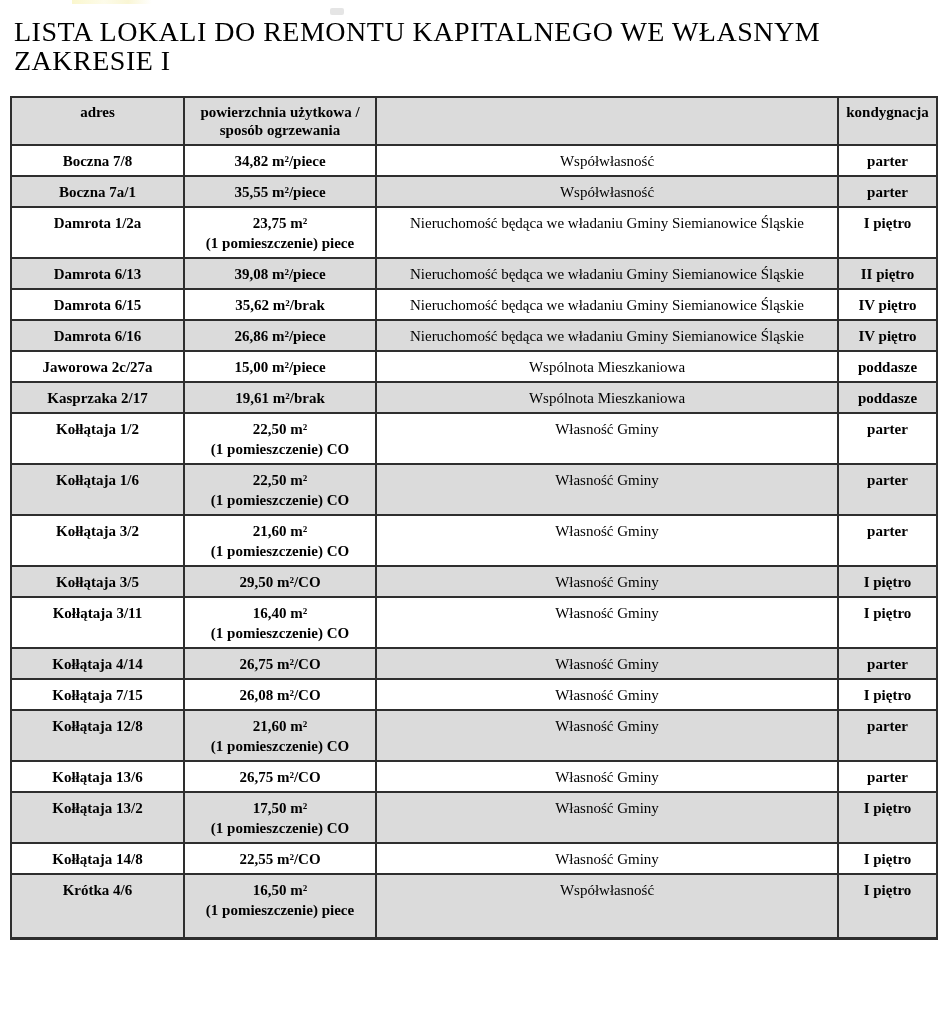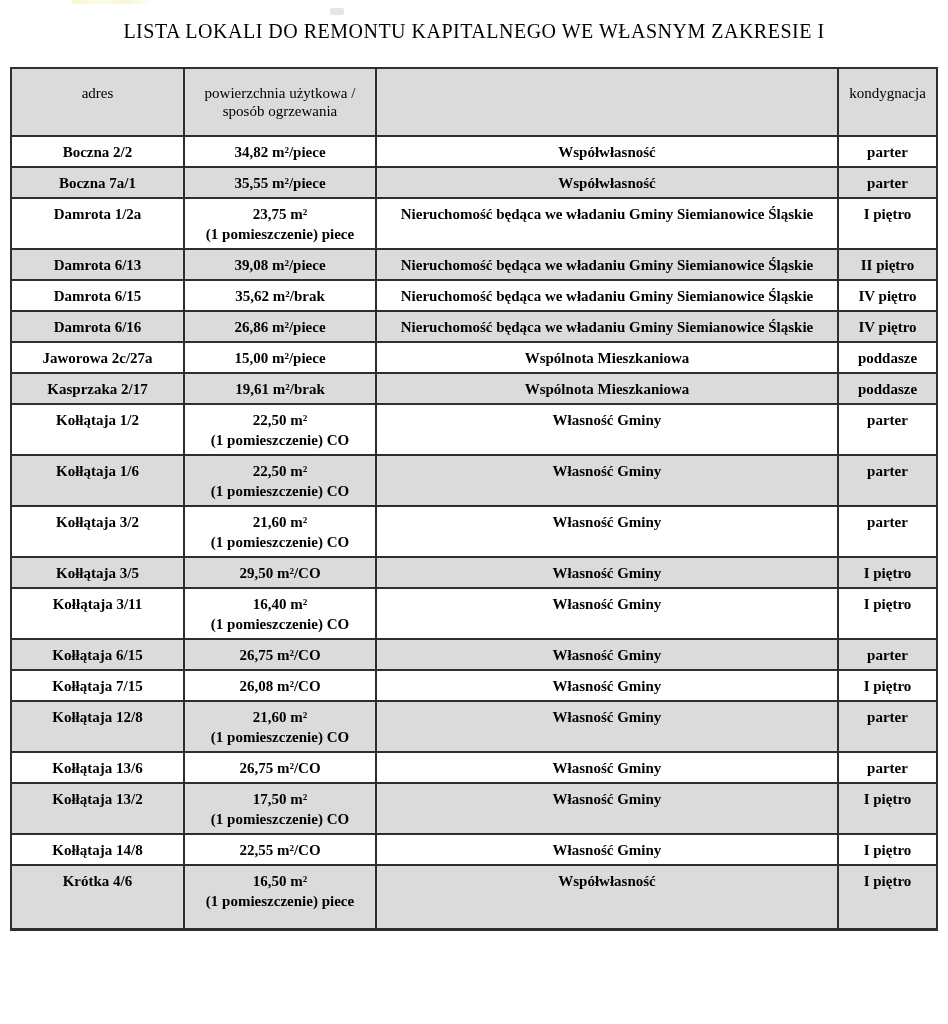--- a/index.html
+++ b/index.html
@@ -17,22 +17,21 @@
     pointer-events: none;
   }
   .artifact-dot {
     position: absolute; top: 8px; left: 330px; width: 14px; height: 7px;
     background: rgba(150,150,150,.25);
     border-radius: 2px;
     pointer-events: none;
   }
   .doc-title {
     margin: 17px 14px 0 14px;
-    text-align: center;
-    font-size: 20px;
+    font-size: 28px;
     line-height: 29px;
     letter-spacing: 0.5px;
     font-weight: 400;
   }
   table.premises {
     margin: 21px 12px 0 10px;
     width: 926px;
     table-layout: fixed;
     border-collapse: collapse;
     border: 2px solid #2e2e2e;
@@ -43,30 +42,30 @@
   col.c3 { width: 462px; }
   col.c4 { width: 99px; }
   th, td {
     border: 2px solid #2e2e2e;
     vertical-align: top;
     text-align: center;
     font-size: 15px;
   }
   th {
     background: #dbdbdb;
-    font-weight: 400;
+    font-weight: 700;
     line-height: 18px;
-    padding: 15px 3px;
+    padding: 5px 3px;
   }
   td {
     line-height: 20px;
     padding: 5px 4px 4px 4px;
   }
   td.c-addr, td.c-area, td.c-floor { font-weight: 700; }
-  td.c-own { font-weight: 700; }
+  td.c-own { font-weight: 400; }
   tbody tr:nth-child(even) td { background: #dbdbdb; }
   tbody tr:last-child td { height: 64px; }
   .area-line { white-space: nowrap; }
 </style>
 </head>
 <body>
 
 <div class="artifact-strip"></div>
 <div class="artifact-dot"></div>
 
@@ -84,21 +83,21 @@
   <thead>
     <tr>
       <th>adres</th>
       <th>powierzchnia użytkowa / sposób ogrzewania</th>
       <th></th>
       <th>kondygnacja</th>
     </tr>
   </thead>
   <tbody id="rows">
   <tr>
-    <td class="c-addr">Boczna 2/2</td>
+    <td class="c-addr">Boczna 7/8</td>
     <td class="c-area">
       <div class="area-line">34,82 m²/piece</div>
 
     </td>
     <td class="c-own">Współwłasność</td>
     <td class="c-floor">parter</td>
   </tr>
 
   <tr>
     <td class="c-addr">Boczna 7a/1</td>
@@ -214,21 +213,21 @@
     <td class="c-addr">Kołłątaja 3/11</td>
     <td class="c-area">
       <div class="area-line">16,40 m²</div>
       <div class="area-line">(1 pomieszczenie) CO</div>
     </td>
     <td class="c-own">Własność Gminy</td>
     <td class="c-floor">I piętro</td>
   </tr>
 
   <tr>
-    <td class="c-addr">Kołłątaja 6/15</td>
+    <td class="c-addr">Kołłątaja 4/14</td>
     <td class="c-area">
       <div class="area-line">26,75 m²/CO</div>
 
     </td>
     <td class="c-own">Własność Gminy</td>
     <td class="c-floor">parter</td>
   </tr>
 
 
 

